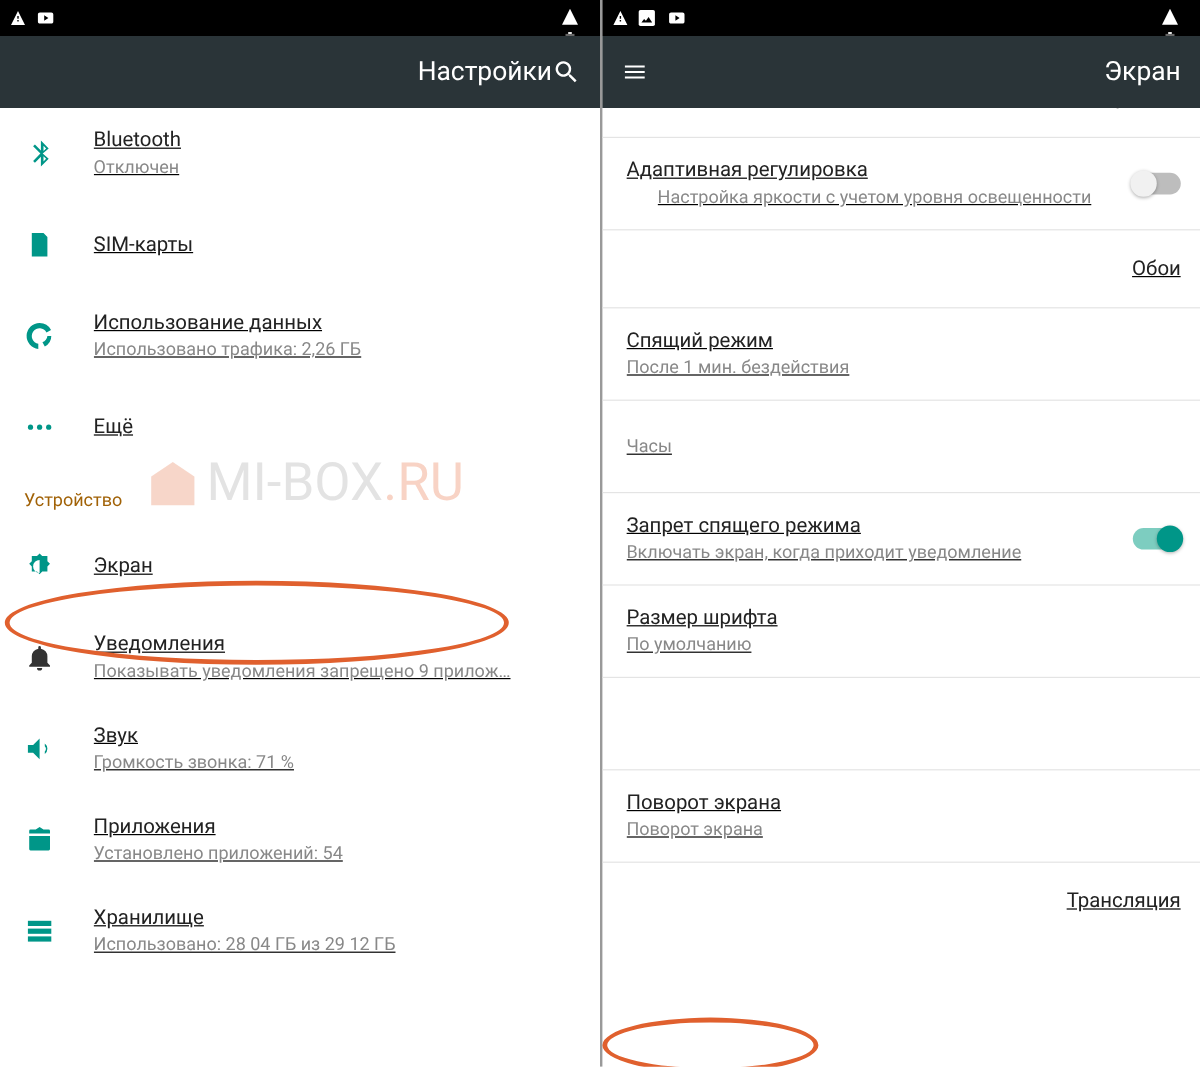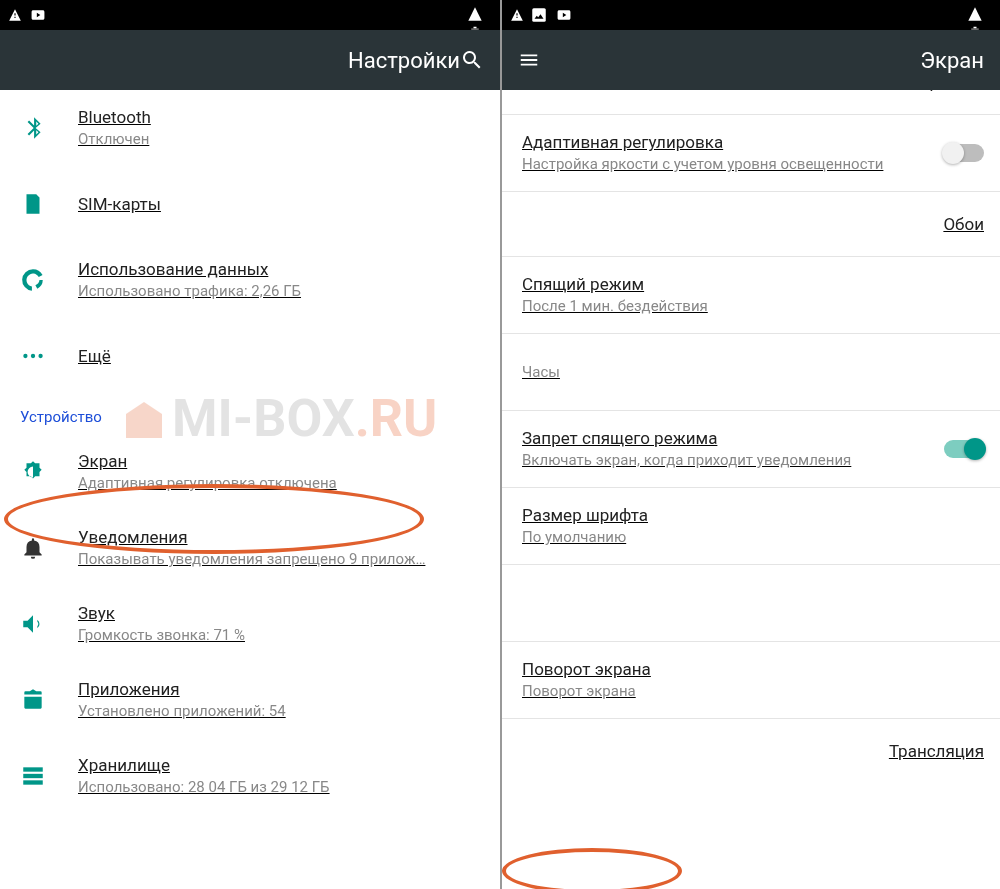--- a/index.html
+++ b/index.html
@@ -14,29 +14,29 @@
 .app-bar h1 { font-size: 22px; font-weight: 400; flex: 1; }
 .app-bar .menu-icon { margin-right: 24px; }
 .content { flex: 1; overflow: hidden; }
 .item { display: flex; align-items: center; padding: 16px 16px 16px 20px; min-height: 76px; text-decoration: underline; }
 .item-compact { padding: 14px 16px 14px 20px; min-height: 64px; text-align: right; }
 .icon-col { width: 58px; display: flex; align-items: center; justify-content: flex-start; }
 .icon-col svg { width: 26px; height: 26px; }
 .text-col { flex: 1; overflow: hidden; }
 .title { font-size: 17px; color: #222; line-height: 1.3; }
 .subtitle { font-size: 15px; color: #888; line-height: 1.3; margin-top: 2px; white-space: nowrap; overflow: hidden; text-overflow: ellipsis; }
-.section-header { padding: 14px 20px 8px; font-size: 15px; color: #1d4ed8; }
+.section-header { padding: 14px 20px 8px; font-size: 15px; color: #a16207; }
 .divider { height: 1px; background: #e4e4e4; margin-left: 0; }
 .switch { width: 40px; height: 18px; border-radius: 9px; position: relative; }
 .switch-off { background: #bdbdbd; }
 .switch-off::after { content: ''; position: absolute; width: 22px; height: 22px; background: #f1f1f1; border-radius: 50%; top: -2px; left: -2px; box-shadow: 0 1px 3px rgba(0,0,0,0.3); }
 .switch-on { background: #7dcdc0; }
 .switch-on::after { content: ''; position: absolute; width: 22px; height: 22px; background: #009688; border-radius: 50%; top: -2px; right: -2px; box-shadow: 0 1px 3px rgba(0,0,0,0.3); }
 .highlight-oval { position: absolute; border: 4px solid #e0602e; border-radius: 50%; pointer-events: none; z-index: 5; }
-.watermark { position: absolute; top: 388px; left: 120px; font-size: 52px; font-weight: 700; color: rgba(128,128,128,0.22); z-index: 1; pointer-events: none; letter-spacing: 0; }
+.watermark { position: absolute; top: 376px; left: 120px; font-size: 44px; font-weight: 400; color: rgba(128,128,128,0.22); z-index: 1; pointer-events: none; letter-spacing: 0; }
 .watermark .ru { color: rgba(230,97,46,0.28); }
 .wm-icon { display:inline-block; width:48px; height:48px; vertical-align:middle; margin-right:4px; opacity:0.25; }
 .teal { fill: #009688; }
 .partial-top { margin-top: -40px; }
 </style>
 </head>
 <body>
 
 <div class="phone">
   <div class="status-bar">
@@ -121,21 +121,20 @@
     <div class="section-header">Устройство</div>
 
     <div class="item" style="position:relative;">
       <div class="icon-col">
           <svg class="teal" viewBox="0 0 24 24">
             <path d="M12 2l2 2h4v4l2 2-2 2v4h-4l-2 2-2-2H6v-4l-2-2 2-2V4h4l2-2zm0 5a5 5 0 100 10V7z"></path>
           </svg>
         </div>
       <div class="text-col">
           <div class="title">Экран</div>
-          <div class="subtitle">Адаптивная регулировка отключена</div>
         </div>
     </div>
     <div class="item">
       <div class="icon-col">
           <svg viewBox="0 0 24 24" fill="#333">
             <path d="M12 22a2 2 0 002-2h-4a2 2 0 002 2zm6-6V11a6 6 0 00-5-5.9V4a1 1 0 00-2 0v1.1A6 6 0 006 11v5l-2 2v1h16v-1l-2-2z"></path>
           </svg>
         </div>
       <div class="text-col">
           <div class="title">Уведомления</div>
@@ -230,21 +229,21 @@
     <div class="item item-compact partial-top">
       <div class="text-col">
           <div class="title">Яркость</div>
         </div>
     </div>
     <div class="divider"></div>
 
     <div class="item">
       <div class="text-col">
           <div class="title">Адаптивная регулировка</div>
-          <div class="subtitle" style="white-space:normal;">Настройка яркости с учетом уровня освещенности</div>
+          <div class="subtitle" style="white-space:normal;margin-left:26px;">Настройка яркости с учетом уровня освещенности</div>
         </div>
       <div class="switch switch-off"></div>
     </div>
     <div class="divider"></div>
 
     <div class="item item-compact">
       <div class="text-col">
           <div class="title">Обои</div>
         </div>
     </div>
@@ -261,21 +260,21 @@
     <div class="item">
       <div class="text-col">
           <div class="subtitle">Часы</div>
         </div>
     </div>
     <div class="divider"></div>
 
     <div class="item">
       <div class="text-col">
           <div class="title">Запрет спящего режима</div>
-          <div class="subtitle" style="white-space:normal;">Включать экран, когда приходит уведомления</div>
+          <div class="subtitle" style="white-space:normal;">Включать экран, когда приходит уведомление</div>
         </div>
       <div class="switch switch-on"></div>
     </div>
     <div class="divider"></div>
 
     <div class="item">
       <div class="text-col">
           <div class="title">Размер шрифта</div>
           <div class="subtitle">По умолчанию</div>
         </div>

